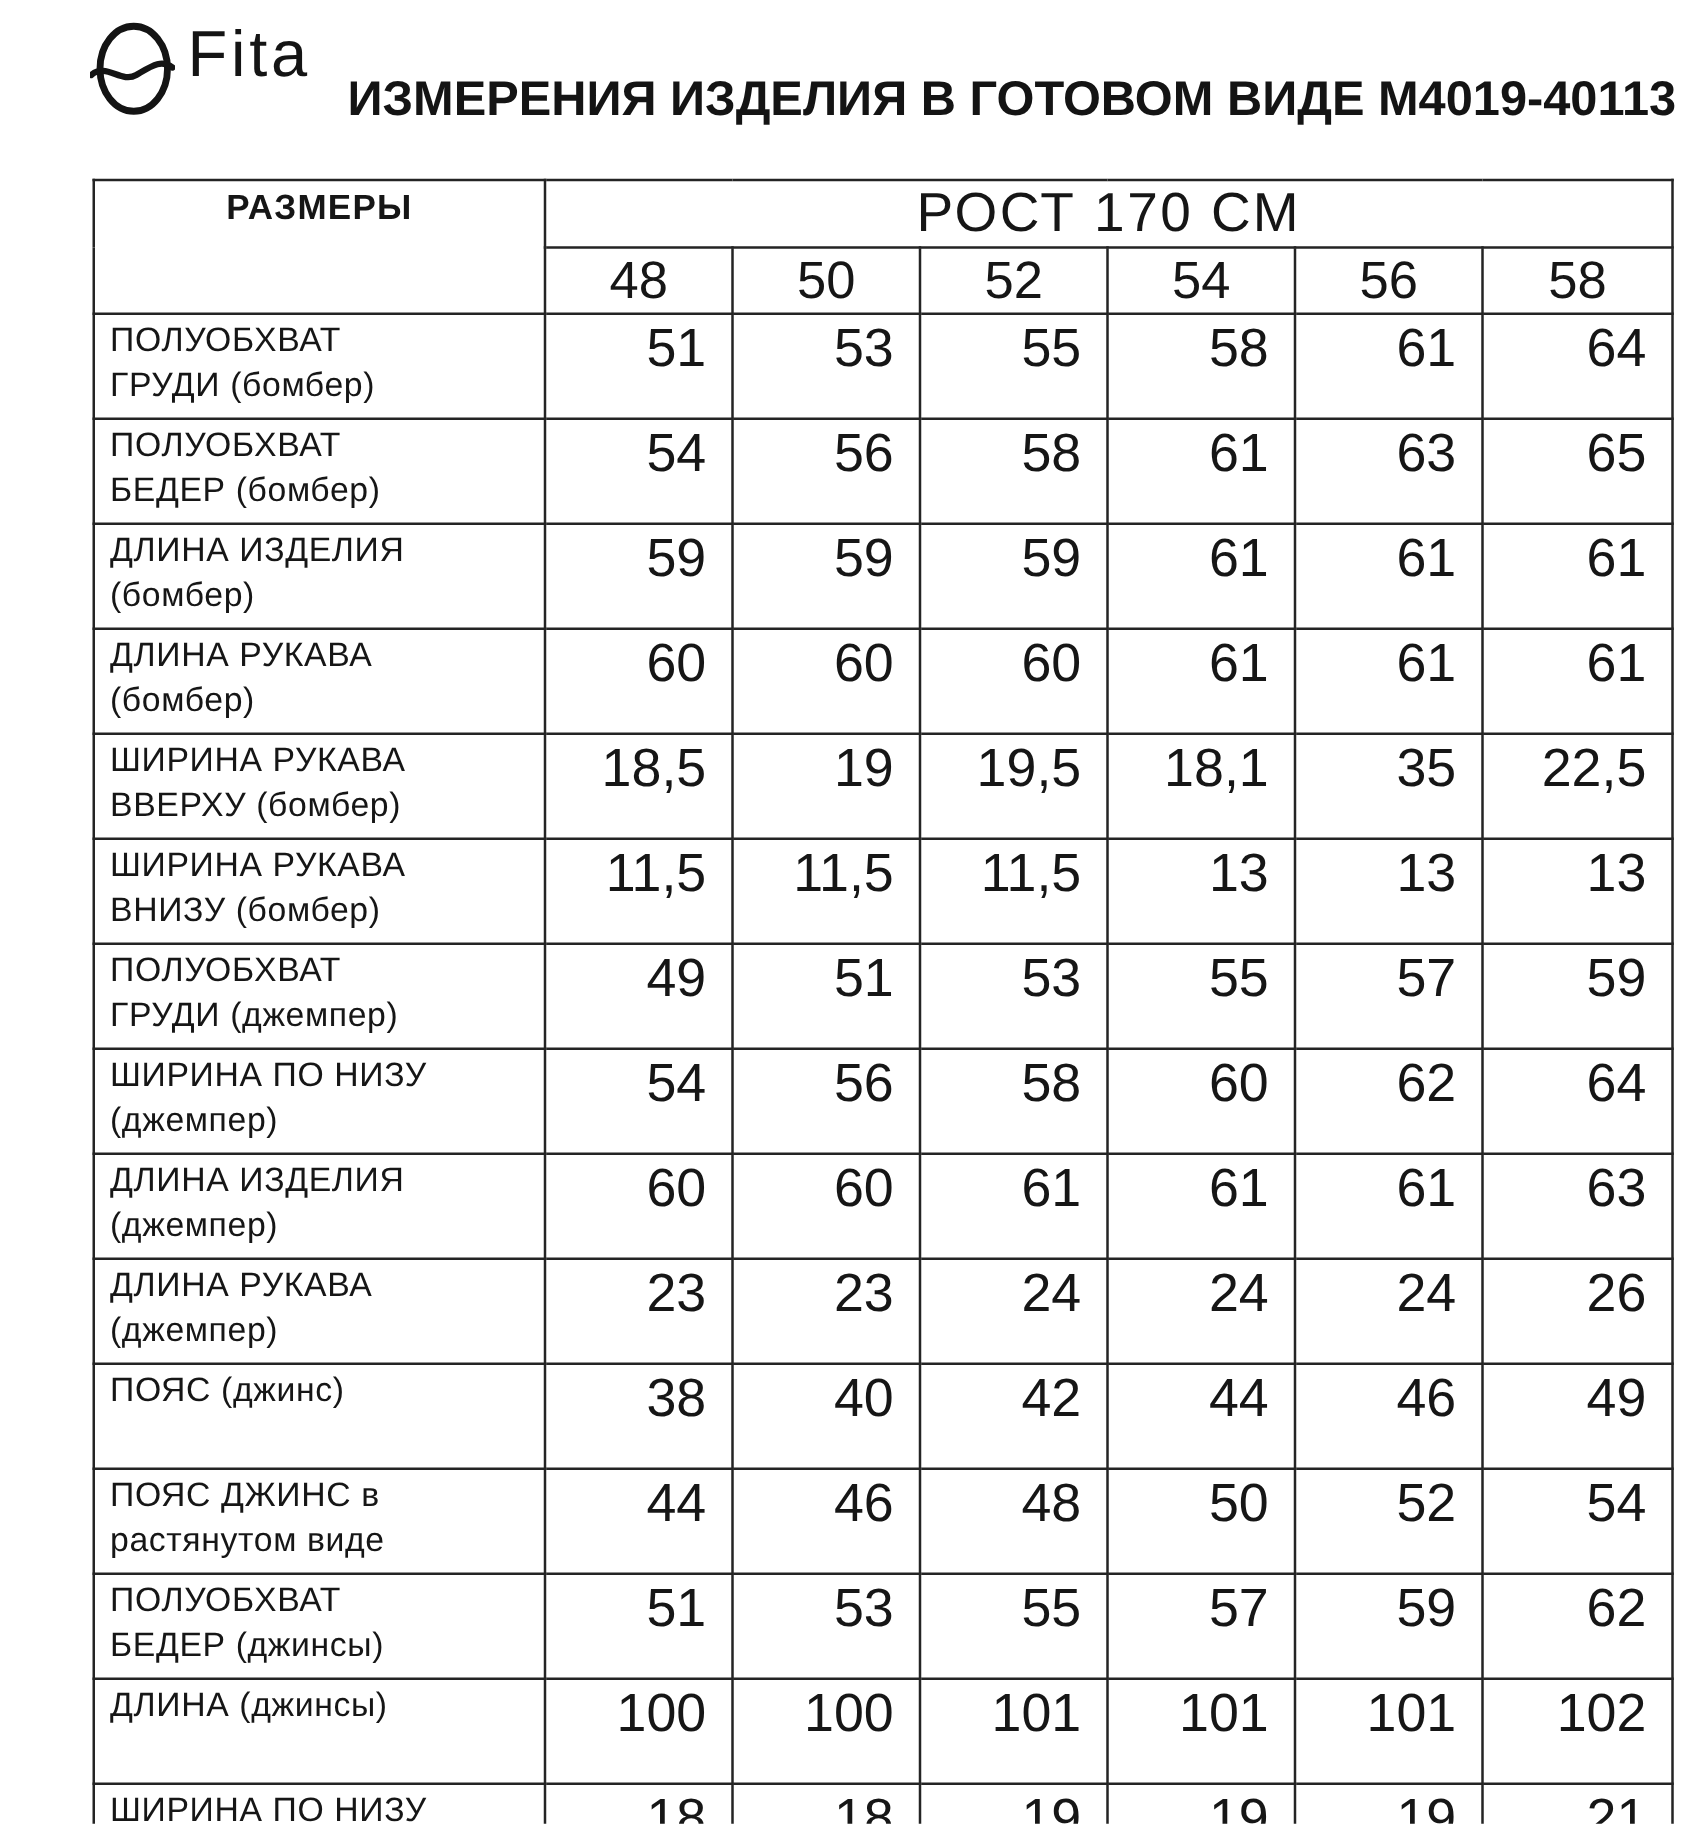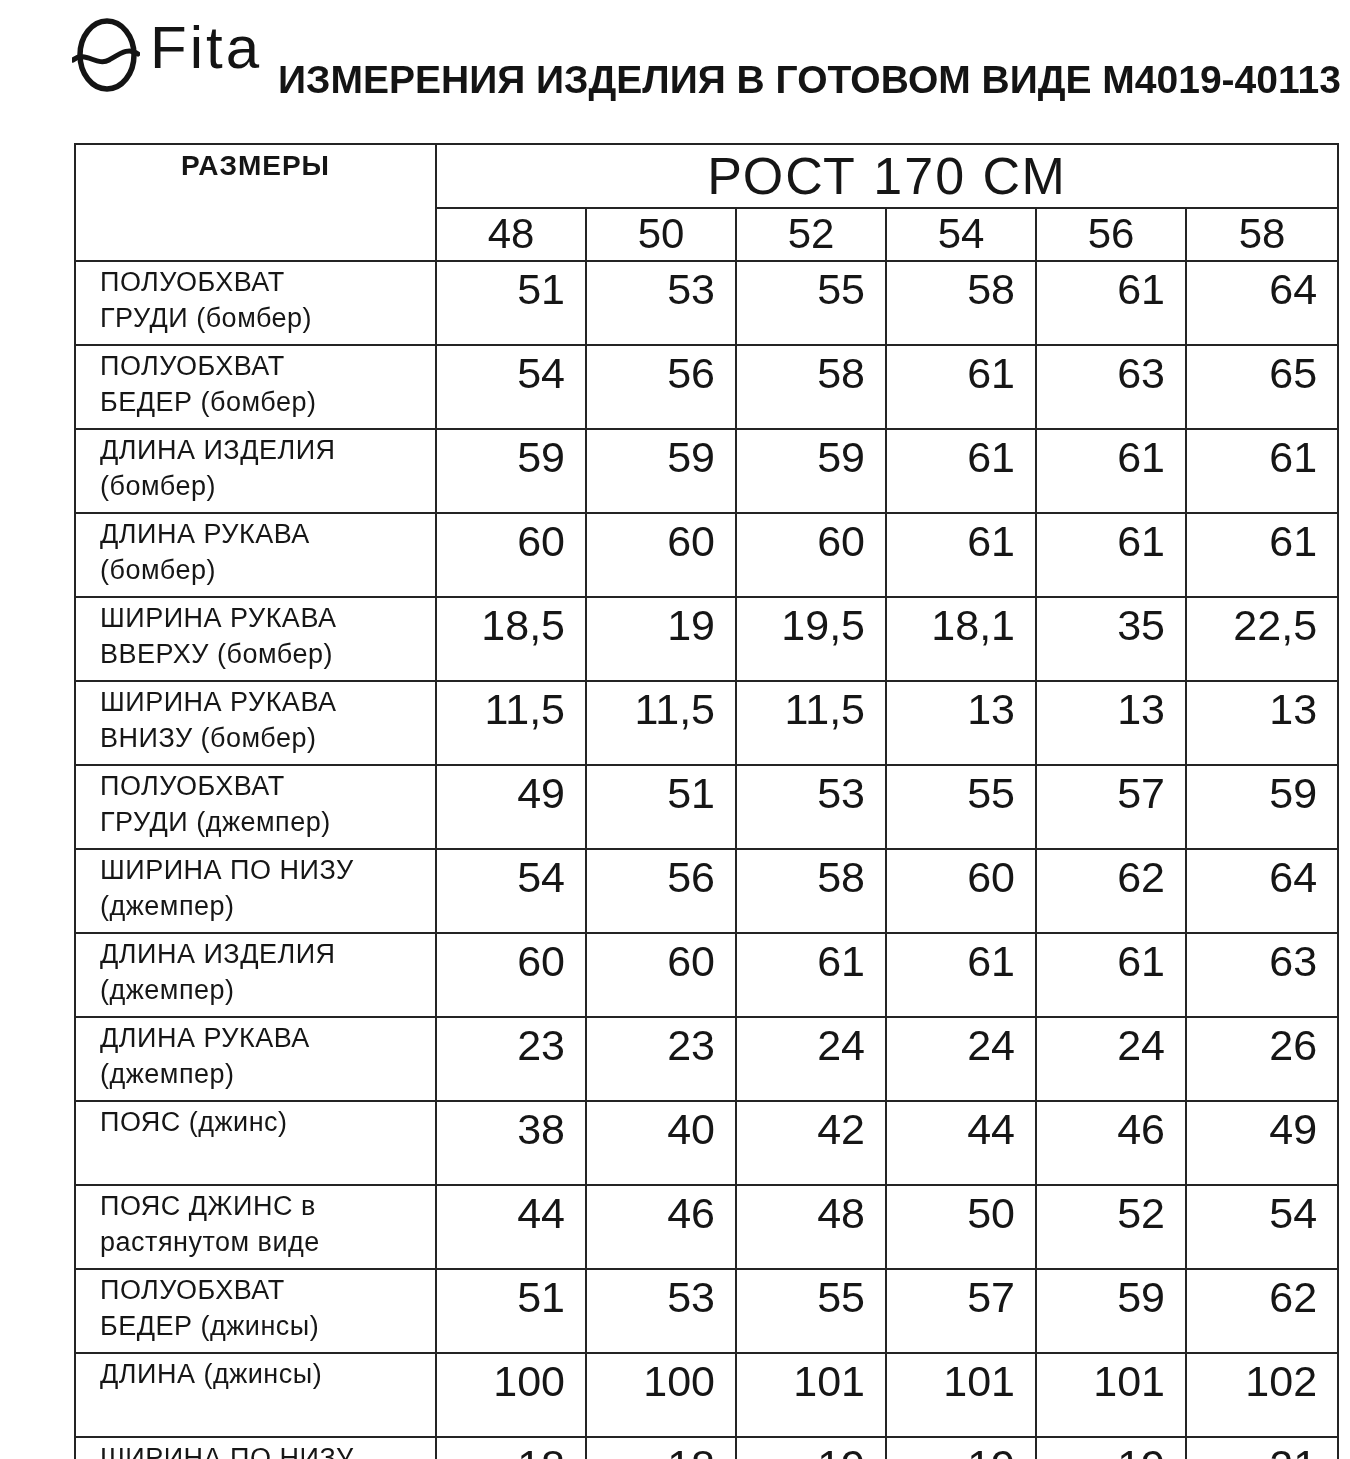--- a/index.html
+++ b/index.html
@@ -6,50 +6,50 @@
   body{
     width:1350px;height:1459px;position:relative;
     background:#ffffff;color:#161616;
     font-family:"Liberation Sans", sans-serif;
     -webkit-font-smoothing:antialiased;
   }
   
   .logo-mark{position:absolute;left:72px;top:14px;width:68px;height:82px;}
   .brand{
     position:absolute;left:150px;top:18px;
-    font-size:60px;line-height:1;font-weight:300;letter-spacing:3px;color:#141414;
+    font-size:52px;line-height:1;font-weight:300;letter-spacing:3px;color:#141414;
   }
   .doc-title{
     position:absolute;left:278px;top:58px;
     font-size:39px;font-weight:700;letter-spacing:0px;white-space:nowrap;color:#141414;text-align:right;
   }
   
   table.size-table{
     position:absolute;left:74px;top:143px;
     width:1263px;border-collapse:collapse;table-layout:fixed;
   }
   .size-table th,.size-table td{
     border:2px solid #242424;overflow:hidden;
   }
   .corner-cell{
     vertical-align:top;text-align:center;
     font-weight:700;font-size:28px;padding-top:5px;letter-spacing:1px;
   }
   .group-cell{
     height:48px;text-align:center;vertical-align:middle;
-    font-weight:400;font-size:52px;letter-spacing:2px;
+    font-weight:400;font-size:44px;letter-spacing:2px;
   }
   .size-head{
     height:48px;text-align:center;vertical-align:middle;
     font-weight:400;font-size:42px;padding-bottom:2px;
   }
   .label-cell{
     height:79px;vertical-align:top;
     font-size:27px;line-height:1.32;
-    padding:3px 4px 0 24px;
+    padding:3px 4px 0 12px;
     white-space:pre-line;letter-spacing:0.5px;
   }
   .value-cell{
     vertical-align:top;text-align:right;
     font-size:43px;line-height:1.12;
     padding:3px 20px 0 0;
   }
 </style>
 </head>
 <body>

